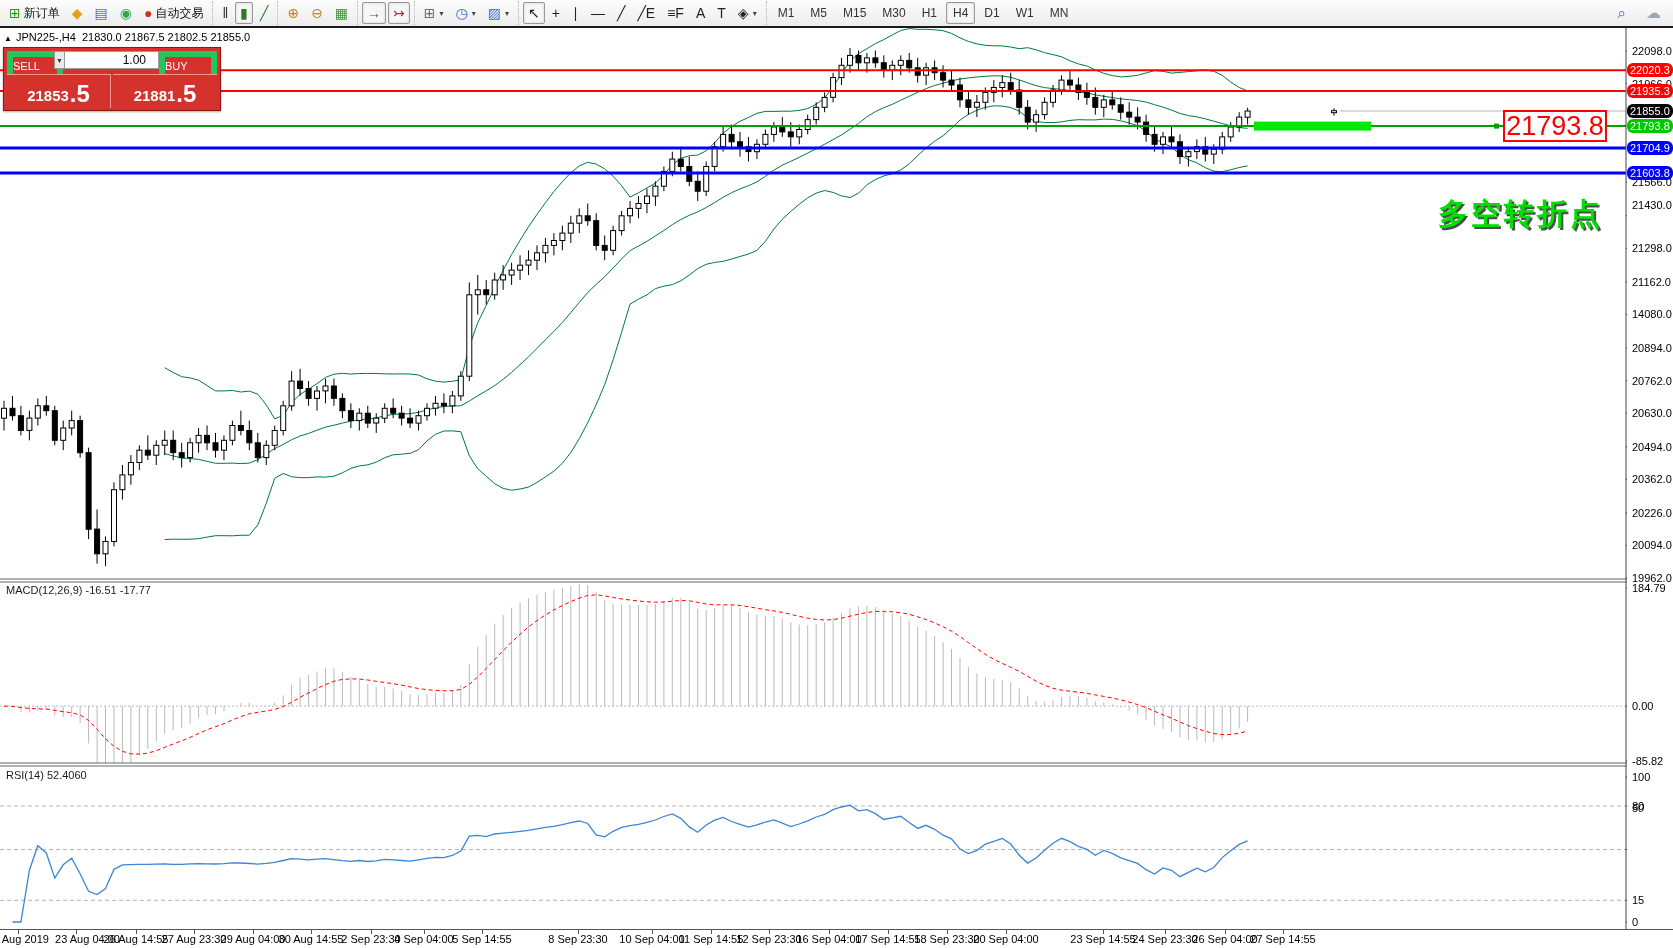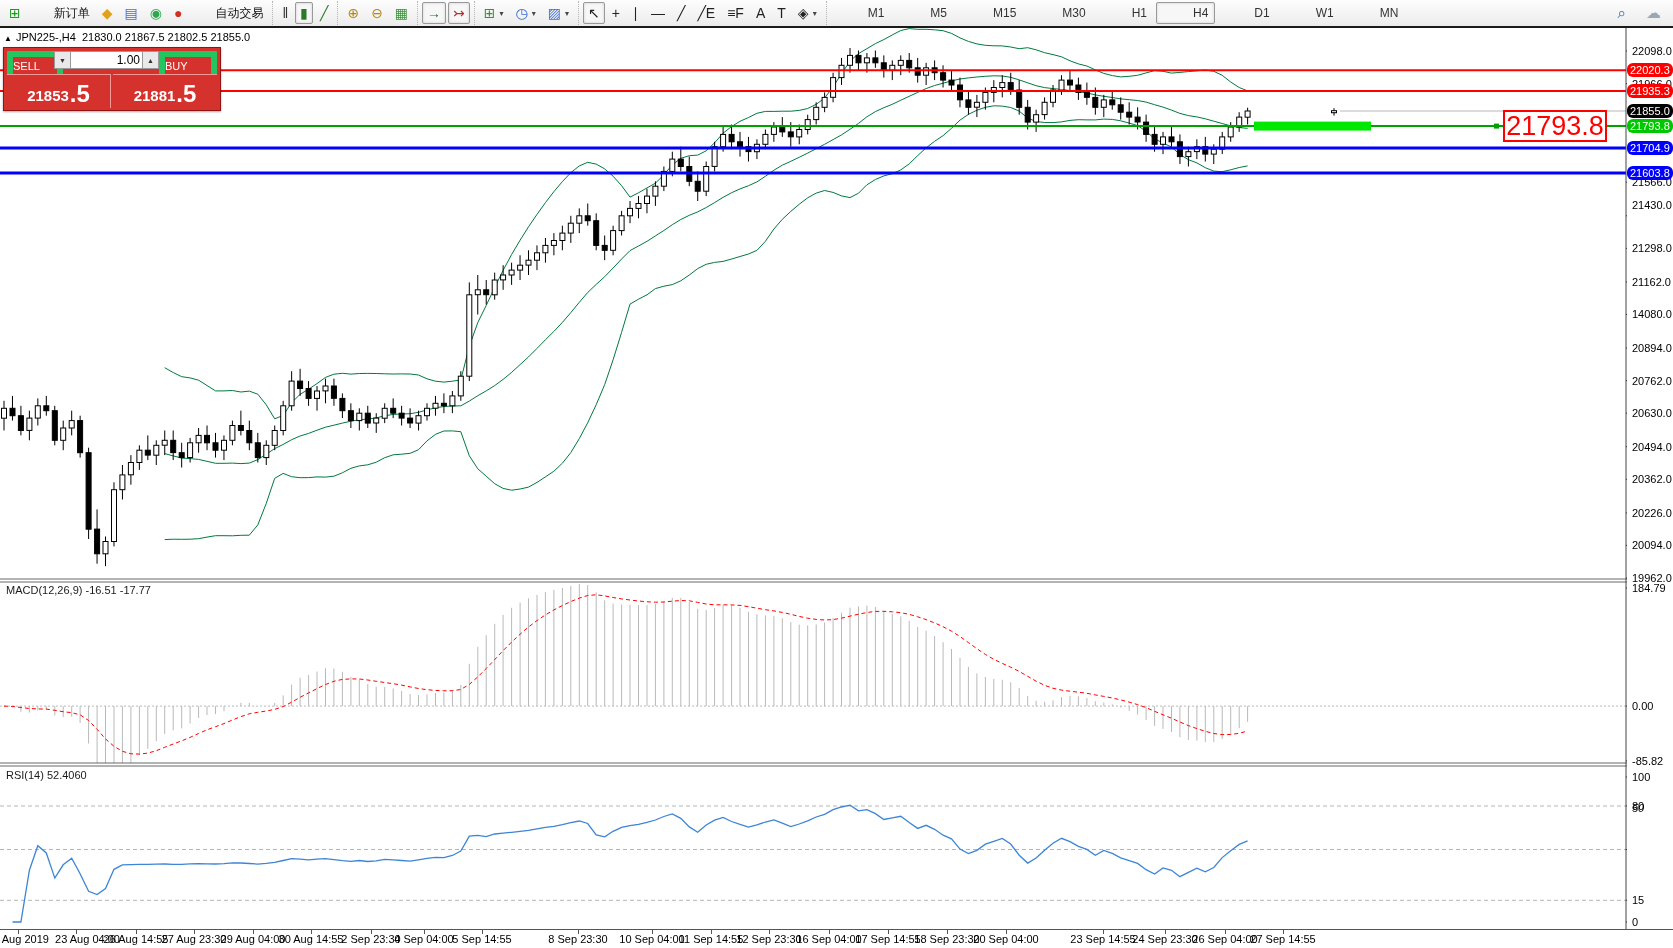--- a/index.html
+++ b/index.html
@@ -9,42 +9,42 @@
   #toolbar{position:absolute;left:0;top:0;width:1673px;height:26px;
       background:linear-gradient(#fdfdfd,#ececec);display:flex;align-items:center;}
   #toolbar-underline{position:absolute;left:0;top:26px;width:1673px;height:2px;background:#1a1a1a;}
   .tgroup{display:flex;align-items:center;height:24px;padding:0 3px;border-left:1px dotted #b5b5b5;}
   .tgroup:first-child{border-left:none;}
   .tbtn{display:flex;align-items:center;gap:3px;height:22px;padding:0 4px;margin:0 1px;
       background:transparent;border:1px solid transparent;border-radius:2px;cursor:default;
       font-family:inherit;font-size:12px;color:#111;}
   .tbtn.pressed{background:#f7f7f7;border-color:#999;box-shadow:inset 0 0 3px #d0d0d0;}
   .tbtn .g{font-size:14px;line-height:14px;}
-  .tbtn .lbl{font-size:12px;white-space:nowrap;margin-left:30px;}
+  .tbtn .lbl{font-size:12px;white-space:nowrap;}
   .tbtn .dd{font-size:8px;color:#444;margin-left:1px;}
   .tbtn.tf{font-size:11px;color:#333;padding:0 6px;}
   #toolbar-right{position:absolute;right:6px;top:0;height:26px;display:flex;align-items:center;gap:8px;}
   #toolbar-right .tbtn .g{font-size:15px;}
   
   #chart-area{position:absolute;left:0;top:28px;width:1673px;height:920px;background:#fff;}
   #chart-svg{position:absolute;left:0;top:0;}
   #symbol-info{position:absolute;left:4px;top:3px;font-size:11px;color:#000;z-index:30;}
   #symbol-info .tri{font-size:8px;margin-right:4px;}
   
   #trade-panel{position:absolute;left:3px;top:19px;width:216px;height:62px;z-index:40;
       background:#d5312d;border:1px solid #8e1512;box-shadow:0 1px 2px rgba(0,0,0,.35);}
   #trade-panel .btn-sell,#trade-panel .btn-buy{position:absolute;top:3px;height:18px;line-height:18px;
       color:#fff;font-size:11px;text-align:left;background:#d5312d;border:6px solid #22c55e;border-radius:1px;}
   #trade-panel .btn-sell{left:3px;width:44px;}
   #trade-panel .btn-buy{right:3px;width:46px;}
   #vol-group{position:absolute;left:50px;top:3px;width:115px;height:18px;display:flex;}
   .spin{width:17px;height:18px;background:#e9e9e9;border:1px solid #9a9a9a;font-size:7px;color:#333;
       display:flex;align-items:center;justify-content:center;box-sizing:border-box;}
-  #vol-field{width:71px;height:18px;background:#fff;border:1px solid #9a9a9a;border-left:none;border-right:none;
-      font-size:12px;color:#000;text-align:right;padding:0 2px 0 0;box-sizing:border-box;font-family:inherit;}
+  #vol-field{width:93px;height:18px;background:#fff;border:1px solid #9a9a9a;border-left:none;border-right:none;
+      font-size:12px;color:#000;text-align:right;padding:0 12px 0 0;box-sizing:border-box;font-family:inherit;}
   .big-quote{position:absolute;top:26px;height:34px;color:#fff;display:flex;align-items:flex-end;
       justify-content:center;background:#d5312d;padding-bottom:2px;box-sizing:border-box;}
   .big-quote.sell{left:3px;width:104px;border-top:1px solid #ef9a97;border-right:1px solid #ef9a97;}
   .big-quote.buy{left:109px;width:104px;border-top:1px solid #ef9a97;}
   .big-quote .main{font-size:15px;font-weight:bold;line-height:20px;}
   .big-quote .pip{font-size:24px;font-weight:bold;line-height:24px;margin-left:1px;}
   
   .pane-label{position:absolute;font-size:11px;color:#1a1a1a;z-index:5;}
   
   #right-axis{position:absolute;left:1627px;top:0;width:46px;height:901px;background:#fff;z-index:20;}
@@ -736,20 +736,21 @@
       <div class="big-quote buy">
         <span class="main">21881</span>
         <span class="pip">.5</span>
       </div>
     </div>
 
     <div class="pane-label" style="left:6px;top:556px">MACD(12,26,9) -16.51 -17.77</div>
     <div class="pane-label" style="left:6px;top:741px">RSI(14) 52.4060</div>
 
     <div id="price-callout">21793.8</div>
+    <div id="cjk-note">多空转折点</div>
 
     <div id="right-axis">
         <div class="tick-label" style="top: 17px;">22098.0</div>
         <div class="tick-label" style="top: 49.567px;">21966.0</div>
         <div class="tick-label" style="top: 148.255px;">21566.0</div>
         <div class="tick-label" style="top: 171px;">21430.0</div>
         <div class="tick-label" style="top: 214.376px;">21298.0</div>
         <div class="tick-label" style="top: 247.93px;">21162.0</div>
         <div class="tick-label" style="top: 280.497px;">14080.0</div>
         <div class="tick-label" style="top: 314.051px;">20894.0</div>

